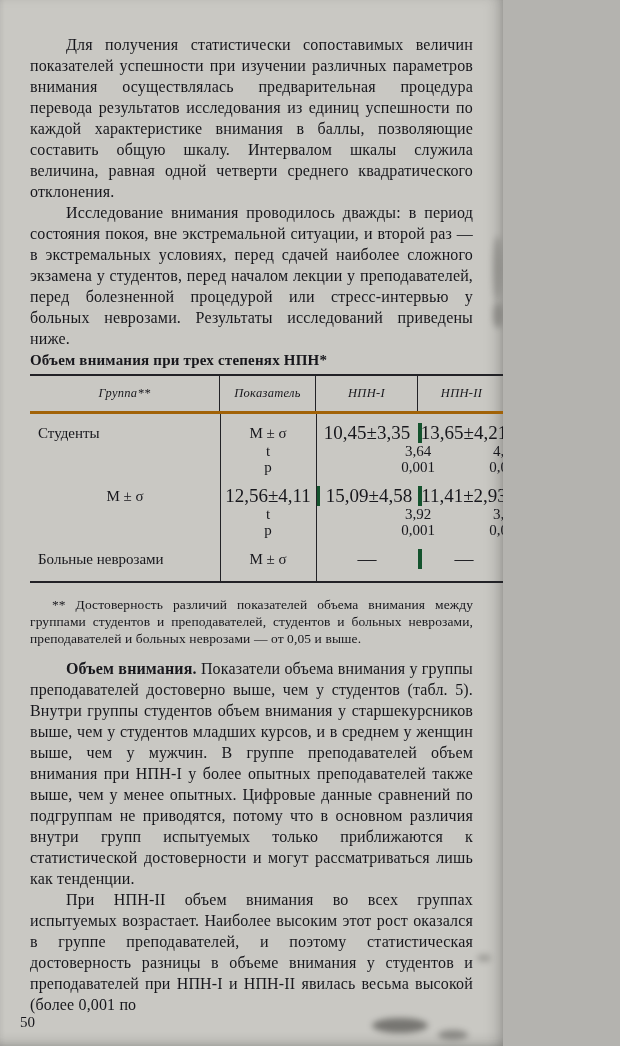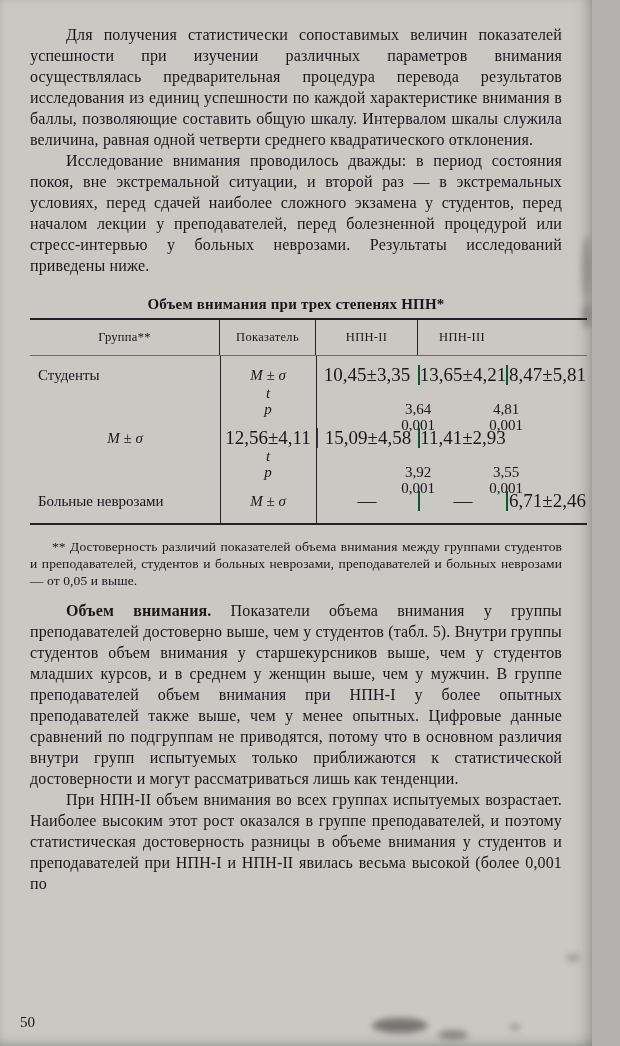--- a/index.html
+++ b/index.html
@@ -3,81 +3,82 @@
 <meta charset="utf-8">
 <style>
   html, body { margin:0; padding:0; }
   body {
     width:620px; height:1046px;
     background:#b4b3af;
     font-family:"Liberation Serif","DejaVu Serif",serif;
   }
   .page {
     position:relative;
-    width:592px; height:1046px;
+    width:503px; height:1046px;
     background:#c9c8c3;
     color:#17171c;
     overflow:hidden;
     box-sizing:border-box;
-    padding:24px 30px 0 30px;
+    padding:34px 30px 0 30px;
     box-shadow: inset -12px 0 16px -10px rgba(30,30,30,.35),
                 inset 0 -10px 14px -10px rgba(30,30,30,.30),
                 inset 4px 0 10px -8px rgba(30,30,30,.2);
   }
   .para {
     font-size:16px; line-height:21px;
     text-align:justify; text-indent:36px;
     letter-spacing:.15px;
     margin:0;
   }
   .tbl-label {
     margin-top:7px; margin-right:4px;
     text-align:right; font-style:italic; font-size:15px;
   }
   .tbl-title {
-    margin-top:20px;
-    text-align:center; font-weight:bold; font-size:15px;
+    margin-top:3px;
+    font-weight:bold; font-size:15px;
     letter-spacing:.2px;
   }
   .tbl {
     margin-top:5px;
     width:557px;
     border-top:2px solid #222226;
     border-bottom:2px solid #222226;
   }
   .thead {
     display:grid;
     grid-template-columns:190px 96px 102px 88px 81px;
-    border-bottom:1px solid #a16207;
+    border-bottom:3px solid #a16207;
+    font-style:italic;
   }
   .th {
     display:flex; align-items:center; justify-content:center;
     font-size:12.5px; letter-spacing:.3px;
     padding:10px 2px;
     border-right:1px solid #222226;
   }
   .th:last-child { border-right:none; }
   .tbody { position:relative; padding:9px 0 12px 0; }
   .vrule { position:absolute; top:0; bottom:0; width:1px; background:#222226; }
   .vrule.v1 { left:190px; }
   .vrule.v2 { left:286px; }
   .trow {
     display:grid;
     grid-template-columns:190px 96px 102px 88px 81px;
   }
   .trow.mrow { line-height:20px; }
   .trow.small { line-height:16px; height:16px; }
   .cell-group { padding-left:8px; font-size:15px; }
-  .cell-ind { display:flex; justify-content:center; font-style:italic; font-size:15px; }
+  .cell-ind { display:flex; justify-content:center; font-size:15px; }
   .cell-val { display:flex; justify-content:center; font-size:19px; }
-  .seg { border-left:2px solid #14532d; }
+  .seg { border-left:4px solid #14532d; }
   .straddle-cell { grid-column:3 / 6; position:relative; }
   .straddle-cell .sv {
     position:absolute; top:0; transform:translateX(-50%);
-    font-size:15px; line-height:16px;margin-top:16px;
+    font-size:15px; line-height:16px;
   }
   .sv.s1 { left:102px; }
   .sv.s2 { left:190px; }
   .grp + .grp { margin-top:11px; }
   .fns { margin-top:13px; }
   .fn {
     font-size:13.5px; line-height:17px;
     text-align:justify; text-indent:22px;
     letter-spacing:.1px; margin:0;
   }
@@ -103,20 +104,21 @@
 
   <p class="para">Для получения статистически сопоставимых величин показателей успешности при изучении различных параметров внимания осуществлялась предварительная процедура перевода результатов исследования из единиц успешности по каждой характеристике внимания в баллы, позволяющие составить общую шкалу. Интервалом шкалы служила величина, равная одной четверти среднего квадратического отклонения.</p>
   <p class="para">Исследование внимания проводилось дважды: в период состояния покоя, вне экстремальной ситуации, и второй раз — в экстремальных условиях, перед сдачей наиболее сложного экзамена у студентов, перед началом лекции у преподавателей, перед болезненной процедурой или стресс-интервью у больных неврозами. Результаты исследований приведены ниже.</p>
 
   <div class="tbl-title">Объем внимания при трех степенях НПН*</div>
 
   <div class="tbl">
     <div class="thead">
       <div class="th">Группа**</div>
       <div class="th">Показатель</div>
+      <div class="th">НПН-I</div>
       <div class="th">НПН-II</div>
       <div class="th">НПН-III</div>
     </div>
 
     <div class="tbody">
       <div class="vrule v1"></div>
       <div class="vrule v2"></div>
 
       <div class="grp">
         <div class="trow mrow">

